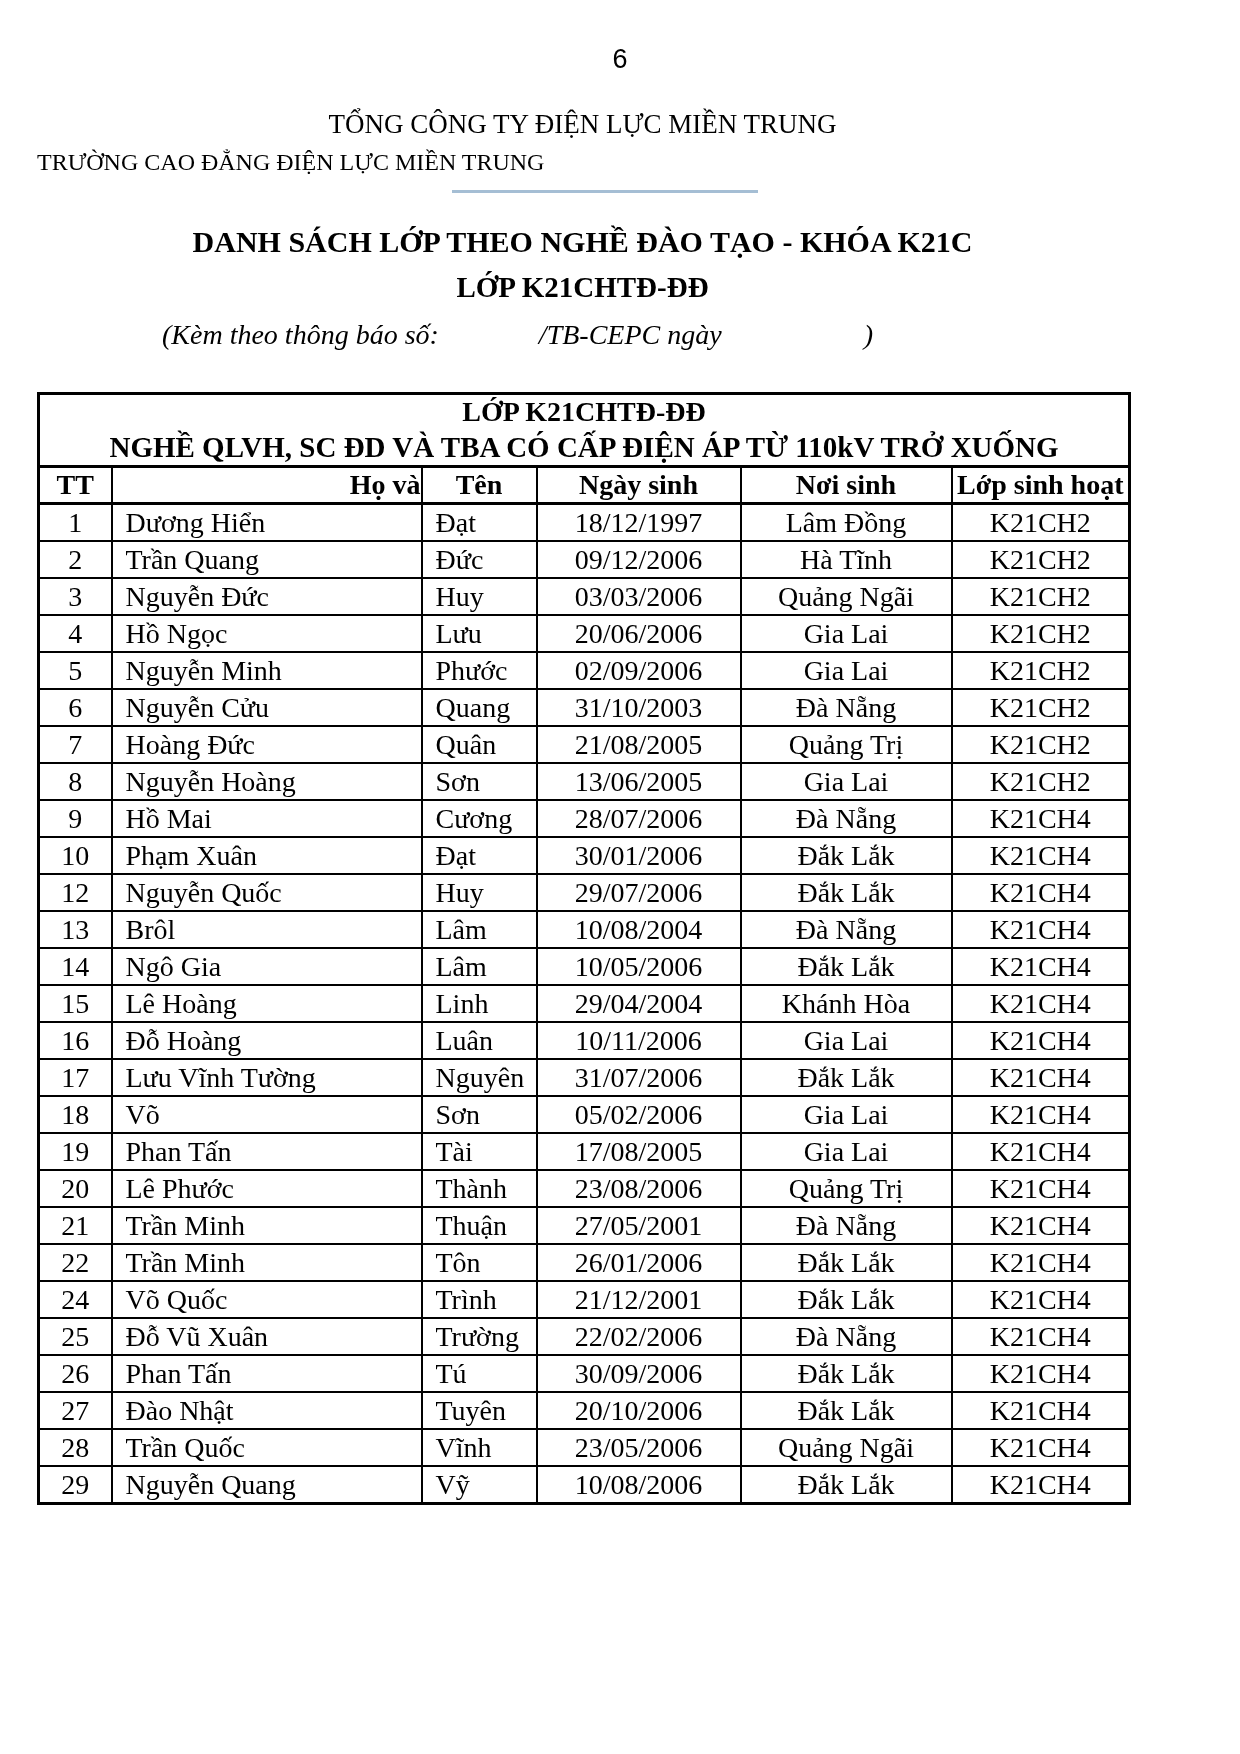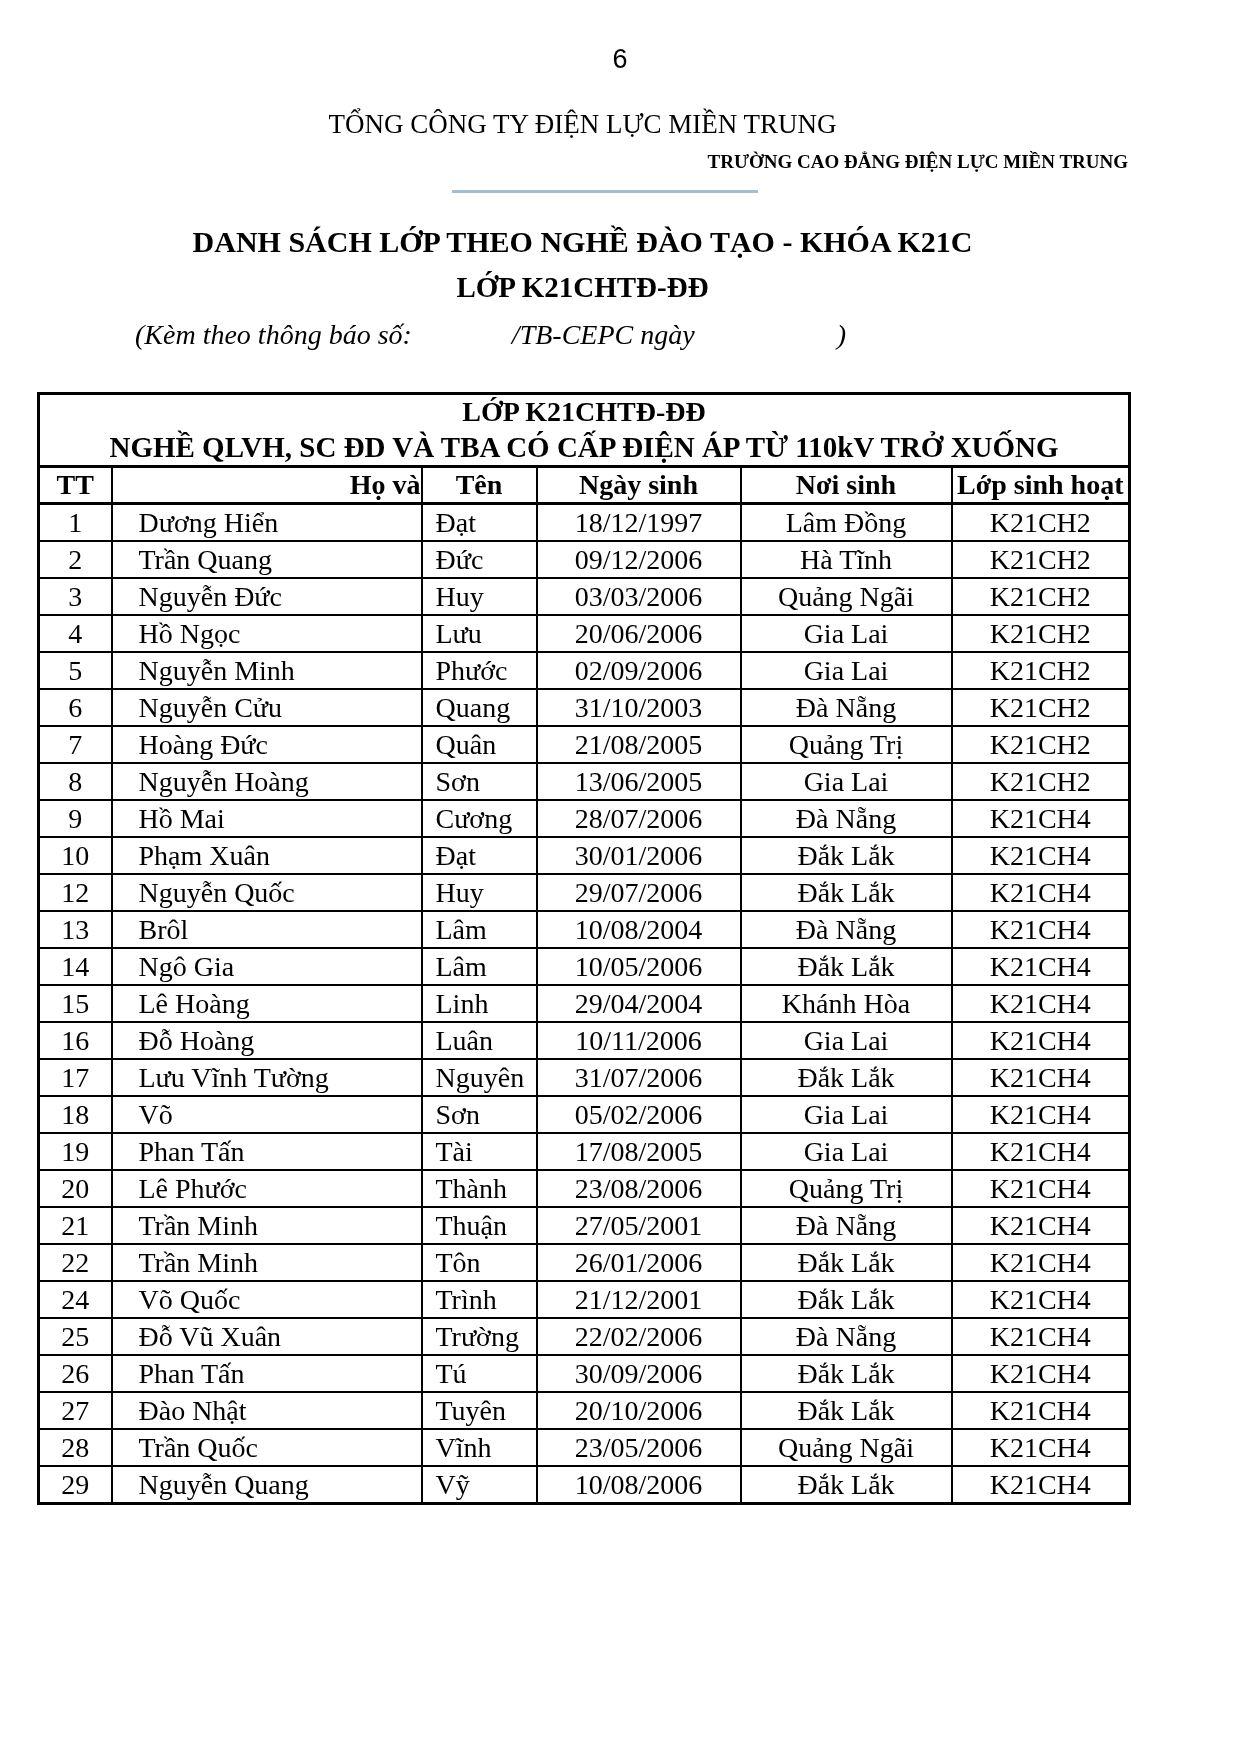--- a/index.html
+++ b/index.html
@@ -9,49 +9,49 @@
     overflow:hidden;
   }
   .page-number{
     position:absolute;top:44px;left:0;width:1240px;text-align:center;
     font-family:"Liberation Sans","DejaVu Sans",sans-serif;
     font-size:27px;line-height:30px;
   }
   .content{position:absolute;left:37px;top:0;width:1091px;}
   .org-line1{position:absolute;top:108px;left:0;width:100%;text-align:center;
     font-size:27px;line-height:33px;white-space:nowrap;}
-  .org-line2{position:absolute;top:144px;left:0;width:100%;text-align:right;
-    font-size:19px;line-height:36px;font-weight:bold;white-space:nowrap;}
+  .org-line2{position:absolute;top:144px;left:0;width:100%;text-align:left;
+    font-size:24px;line-height:36px;font-weight:normal;white-space:nowrap;}
   .rule{position:absolute;top:190px;left:415px;width:306px;height:3px;}
   .doc-title{position:absolute;top:224px;left:0;width:100%;text-align:center;
     font-size:30px;line-height:36px;font-weight:bold;white-space:nowrap;}
   .doc-subtitle{position:absolute;top:270px;left:0;width:100%;text-align:center;
     font-size:29px;line-height:34px;font-weight:bold;white-space:nowrap;}
-  .note{position:absolute;top:318px;left:98px;font-size:28px;line-height:34px;
+  .note{position:absolute;top:318px;left:125px;font-size:28px;line-height:34px;
     font-style:italic;white-space:nowrap;}
   .note .blank1{display:inline-block;width:100px;}
   .note .blank2{display:inline-block;width:142px;}
 
   table.roster{
     position:absolute;top:392px;left:0;width:1091px;
     border-collapse:collapse;table-layout:fixed;
     border:3px solid #000;
   }
   table.roster td{border:2px solid #000;vertical-align:middle;
     font-size:28px;line-height:32px;padding:0;overflow:hidden;}
   tr.t-head td{height:70px;border-bottom-width:3px;text-align:center;}
   tr.t-head .tt1{font-size:28px;font-weight:bold;line-height:34px;}
   tr.t-head .tt2{font-size:29px;font-weight:bold;line-height:36px;white-space:nowrap;}
   tr.c-head td{height:34px;border-bottom-width:3px;font-weight:bold;text-align:center;}
   tr.c-head td.h-ho{text-align:right;padding-left:12px;}
   tr.c-head td.h-ten{text-align:center;}
   td.no-r{border-right:none;}
   td.no-l{border-left:none;}
   tr.d-row td{height:35px;text-align:center;}
-  tr.d-row td.c-ho{text-align:left;padding-left:26px;white-space:nowrap;}
+  tr.d-row td.c-ho{text-align:left;padding-left:13px;white-space:nowrap;}
   tr.d-row td.c-ten{text-align:left;padding-left:13px;white-space:nowrap;}
 </style>
 </head>
 <body>
 
 <div class="page-number">6</div>
 
 <div class="content">
   <div class="org-line1">TỔNG CÔNG TY ĐIỆN LỰC MIỀN TRUNG</div>
   <div class="org-line2">TRƯỜNG CAO ĐẲNG ĐIỆN LỰC MIỀN TRUNG</div>

